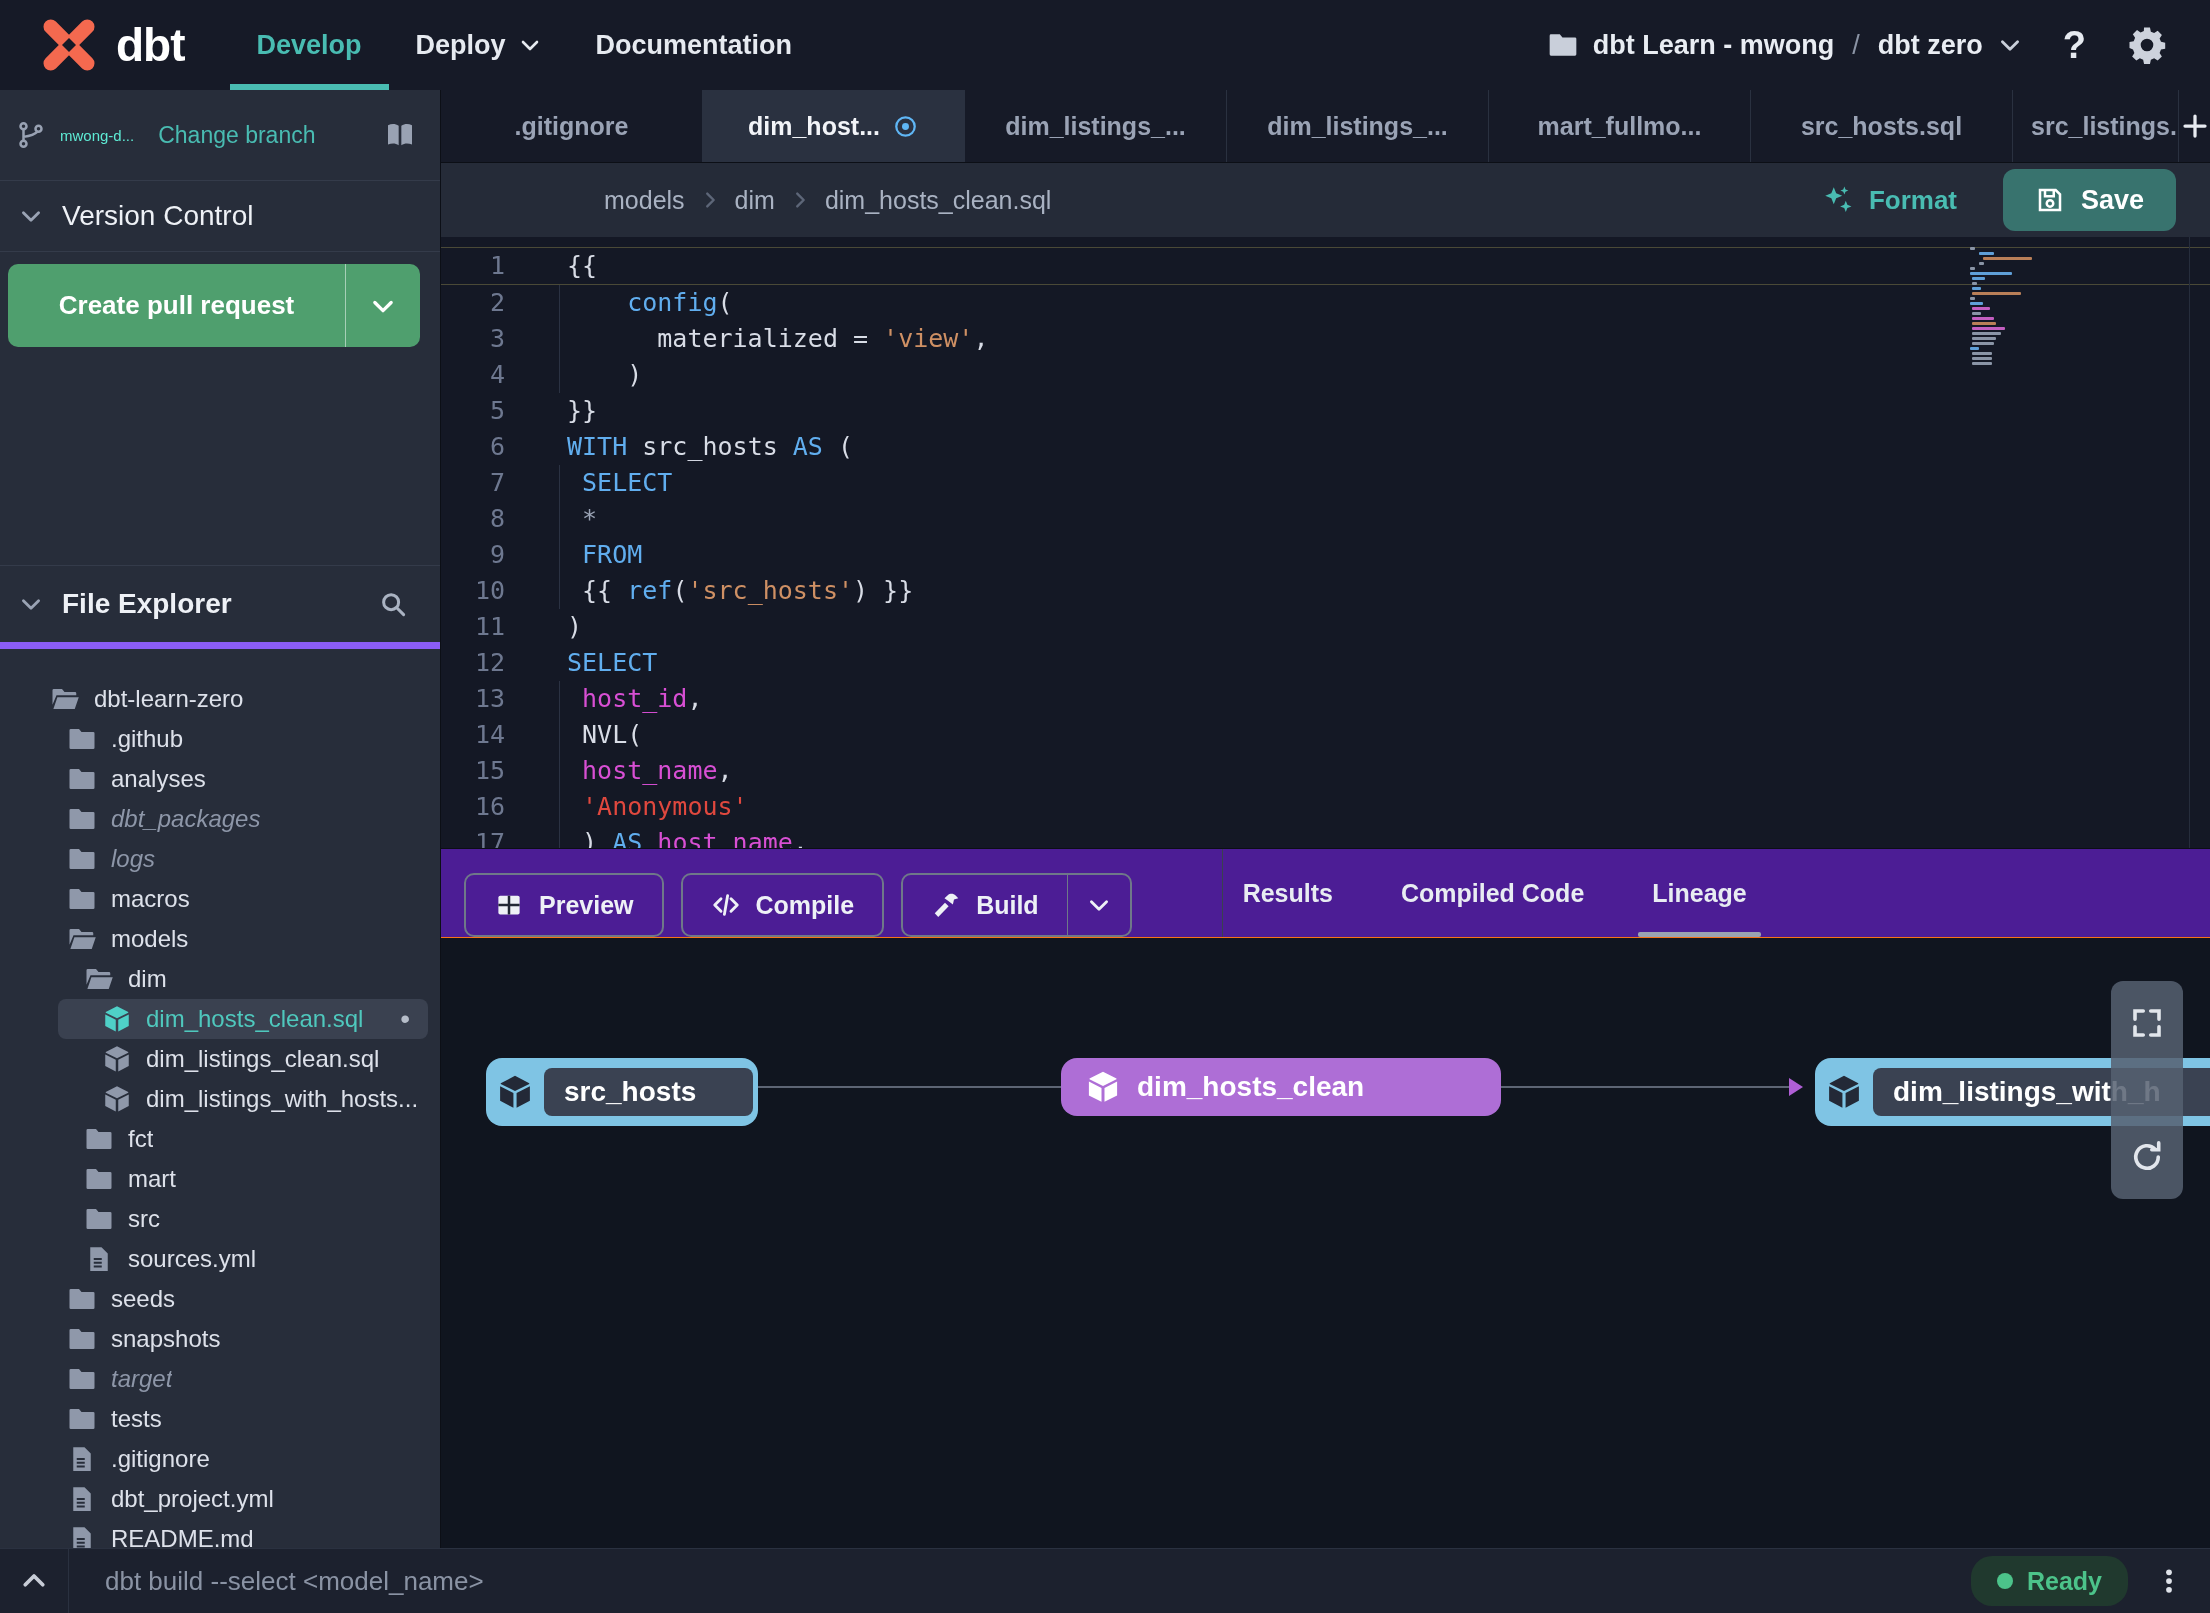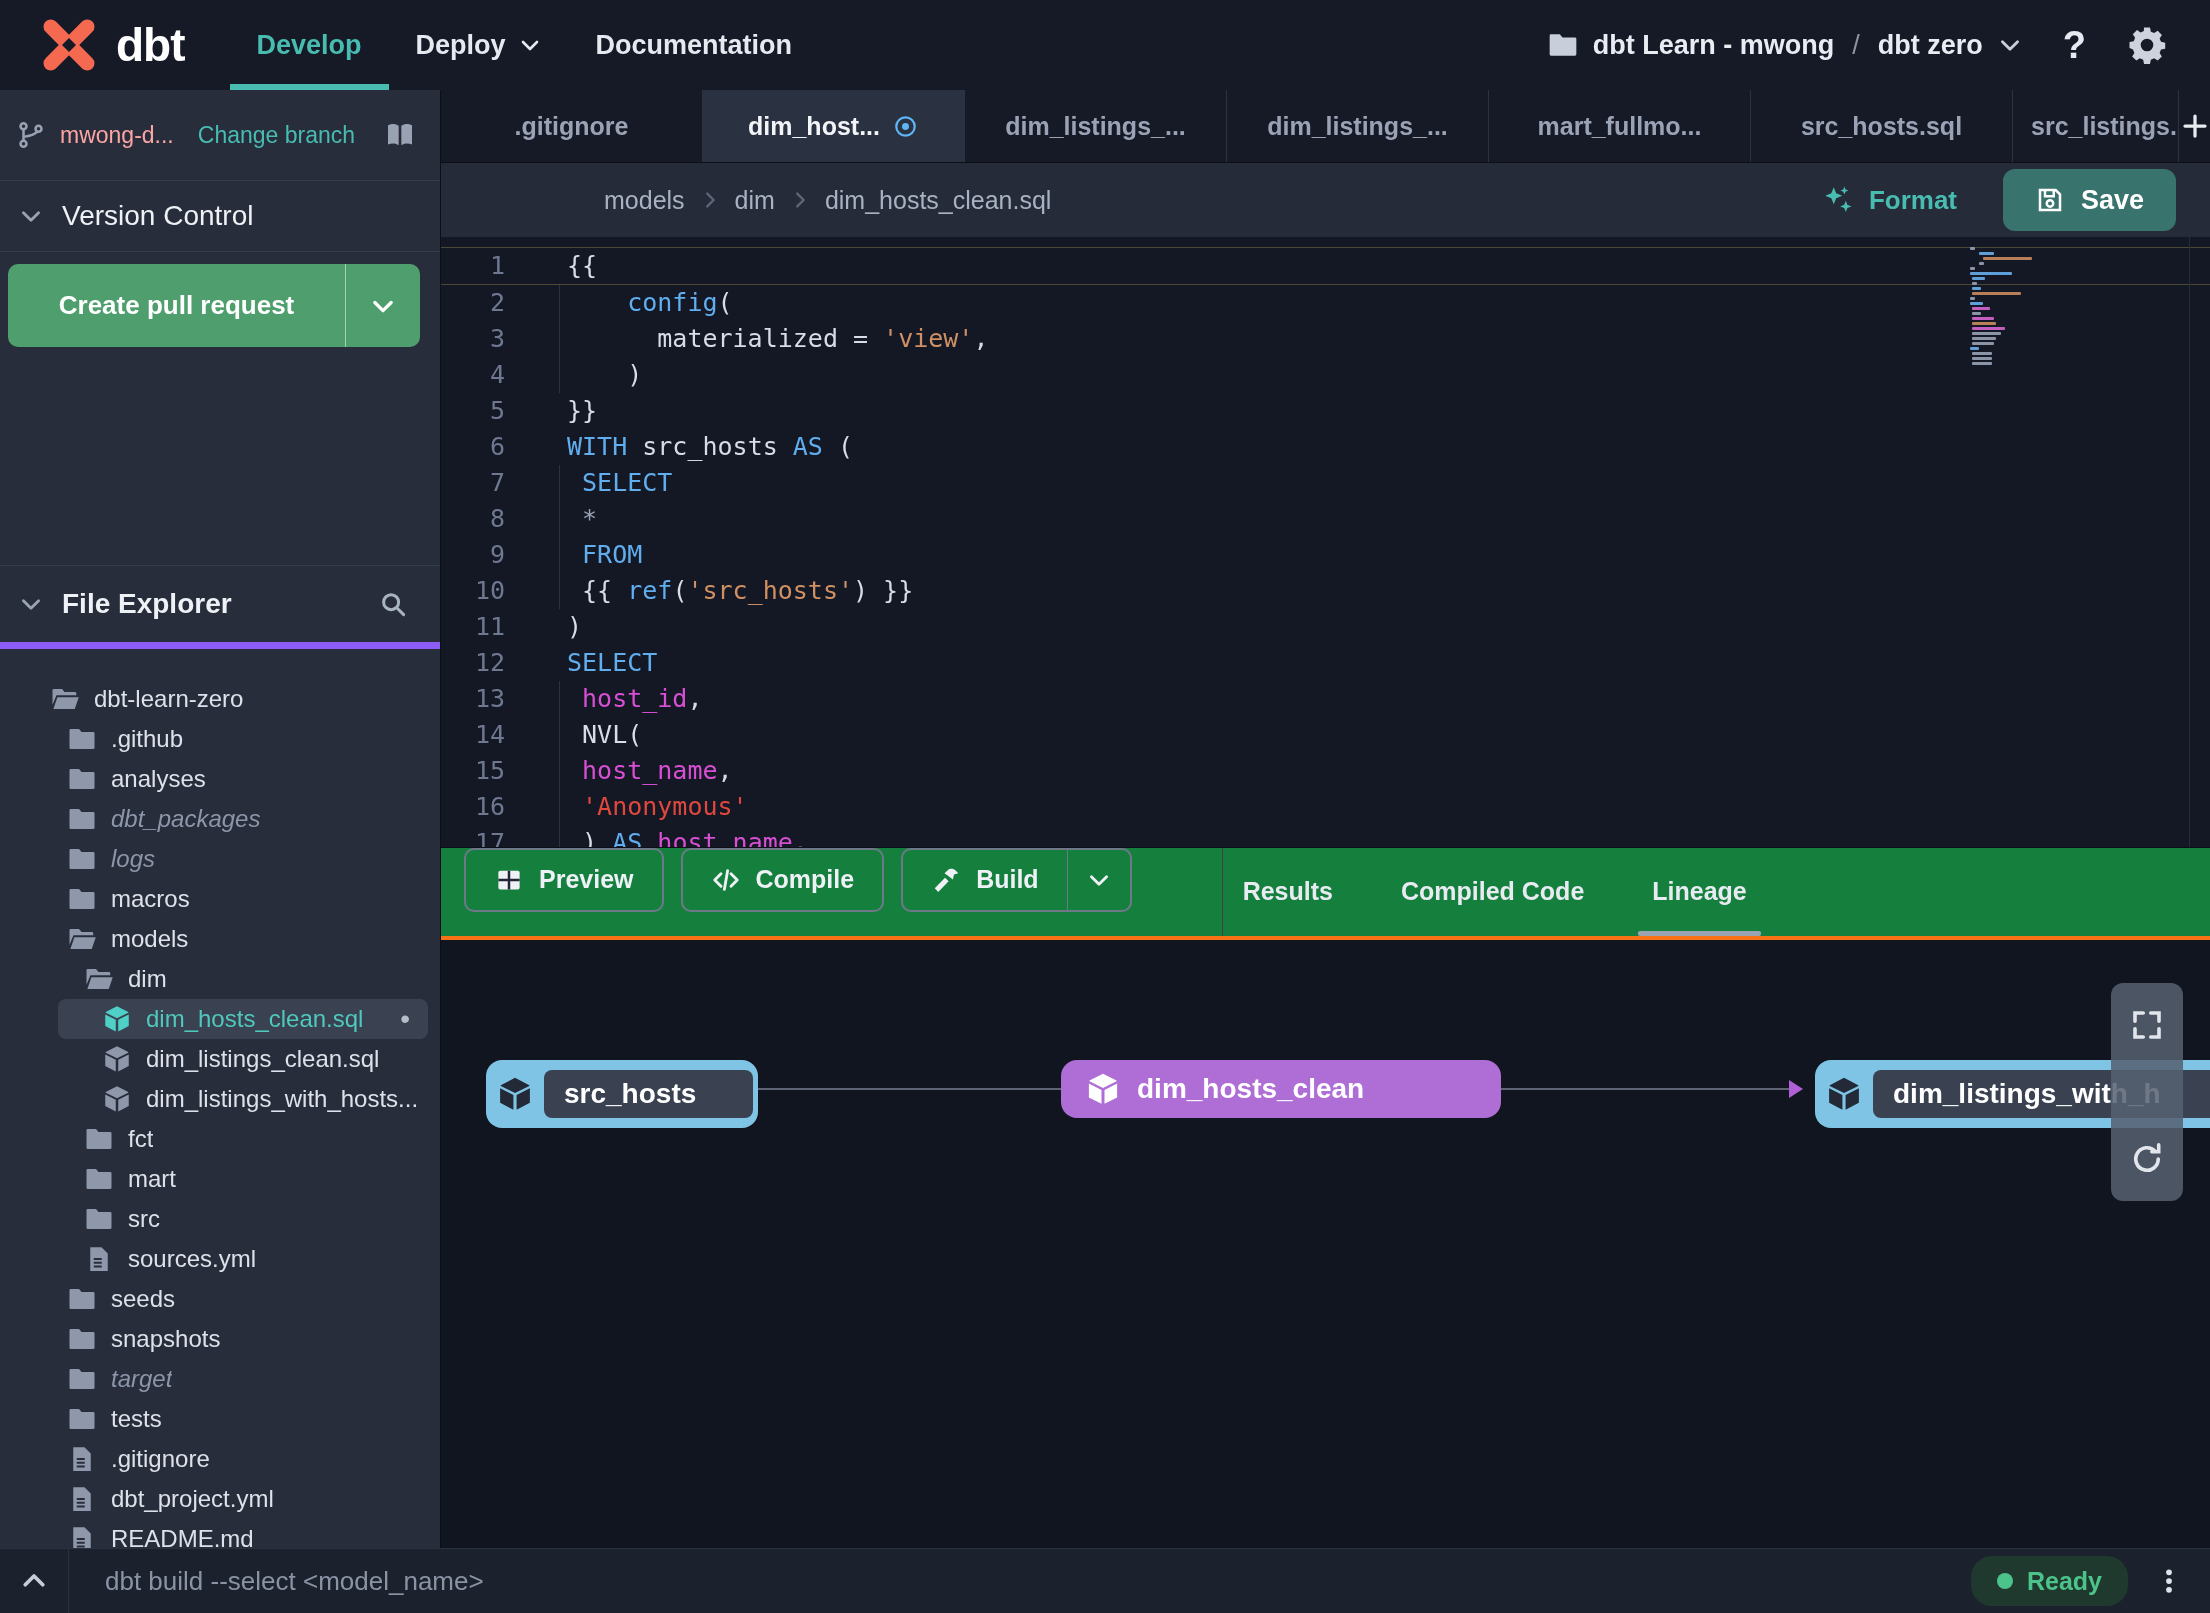--- a/index.html
+++ b/index.html
@@ -25,21 +25,21 @@
   .proj-sep{font-size:27px;color:#8a93a4;margin:0 4px}
   .proj .caret{width:26px;height:26px;color:#c9cfda}
   .help-btn{font-size:38px;font-weight:700;color:#e6eaf0;margin-right:40px;cursor:pointer}
   .gear-btn{width:42px;height:42px;color:#cdd2dc;margin-right:42px;cursor:pointer}
 
   
   .sidebar{position:absolute;top:90px;left:0;width:440px;bottom:64px;background:#272d3a;
     border-right:1px solid #0c0f16;display:flex;flex-direction:column;overflow:hidden}
   .branch-row{height:90px;flex:0 0 auto;border-bottom:1px solid #343b4a;display:flex;align-items:center;padding:0 16px}
   .branch-icon{width:30px;height:30px;color:#99a2b3;margin-right:14px}
-  .branch-name{font-size:23px;color:#fca5a5}
+  .branch-name{font-size:15px;color:#5eead4}
   .branch-change{font-size:23px;color:#49bcb2;margin-left:24px;cursor:pointer}
   .book-icon{width:32px;height:32px;color:#99a2b3;margin-left:auto;margin-right:8px;cursor:pointer}
   .vc-header{height:70px;flex:0 0 auto;border-bottom:1px solid #343b4a;display:flex;align-items:center;gap:18px;
     padding:0 18px;font-size:28px;font-weight:400;color:#eef1f6;cursor:pointer}
   .sec-chev{width:26px;height:26px;color:#9aa3b4}
   .pr-btn{margin:12px 20px 0 8px;height:83px;flex:0 0 auto;display:flex;border-radius:10px;background:#4f9f6e;
     color:#fff;font-size:26px;font-weight:600;overflow:hidden;cursor:pointer}
   .pr-main{flex:1;display:flex;align-items:center;justify-content:center}
   .pr-div{width:1px;background:rgba(255,255,255,.5);margin:0}
   .pr-caret{width:74px;display:flex;align-items:center;justify-content:center}
@@ -87,22 +87,22 @@
   .ln{width:64px;flex:0 0 auto;text-align:right;color:#6e7890}
   .ct{padding-left:62px;white-space:pre}
   .ct span{white-space:pre}
   .guide{position:absolute;left:118px;top:0;bottom:0;width:1px;background:#2b3243}
   .tk-kw{color:#61aeef}.tk-id{color:#d84fd4}.tk-str{color:#cf9064}
   .tk-str2{color:#e0483e}.tk-pl{color:#d8dce6}.tk-pn{color:#9aa3b5}
   .minimap{position:absolute;top:10px;right:170px;width:70px}
   .mm-line{height:3px;margin-bottom:2px;border-radius:1px}
 
   
-  .actionbar{height:88px;flex:0 0 auto;background:#15803d;border-top:1px solid #0c0f16;border-bottom:4px solid #f97316;
-    display:flex;align-items:flex-start;position:relative}
+  .actionbar{height:88px;flex:0 0 auto;background:#4c1d95;border-top:1px solid #0c0f16;border-bottom:1px solid #f97316;
+    display:flex;align-items:flex-end;position:relative}
   .action-buttons{display:flex;align-items:center;margin-left:23px}
   .abtn{height:60px;border:2px solid #6f7889;border-radius:10px;display:flex;align-items:center;
     color:#eef1f6;font-size:25px;font-weight:600;margin-right:17px;cursor:pointer}
   .abmain{display:flex;align-items:center;gap:15px;padding:0 28px}
   .abtn .ic{width:30px;height:30px;color:#eef1f6}
   .abdiv{width:1px;align-self:stretch;background:#6f7889}
   .abcaret{padding:0 18px;display:flex;align-items:center}
   .abcaret .ic{width:26px;height:26px}
   .ab-sep{position:absolute;left:781px;top:0;bottom:0;width:1px;background:#3a4150}
   .panel-tabs{display:flex;align-items:center;margin-left:60px;height:88px}

